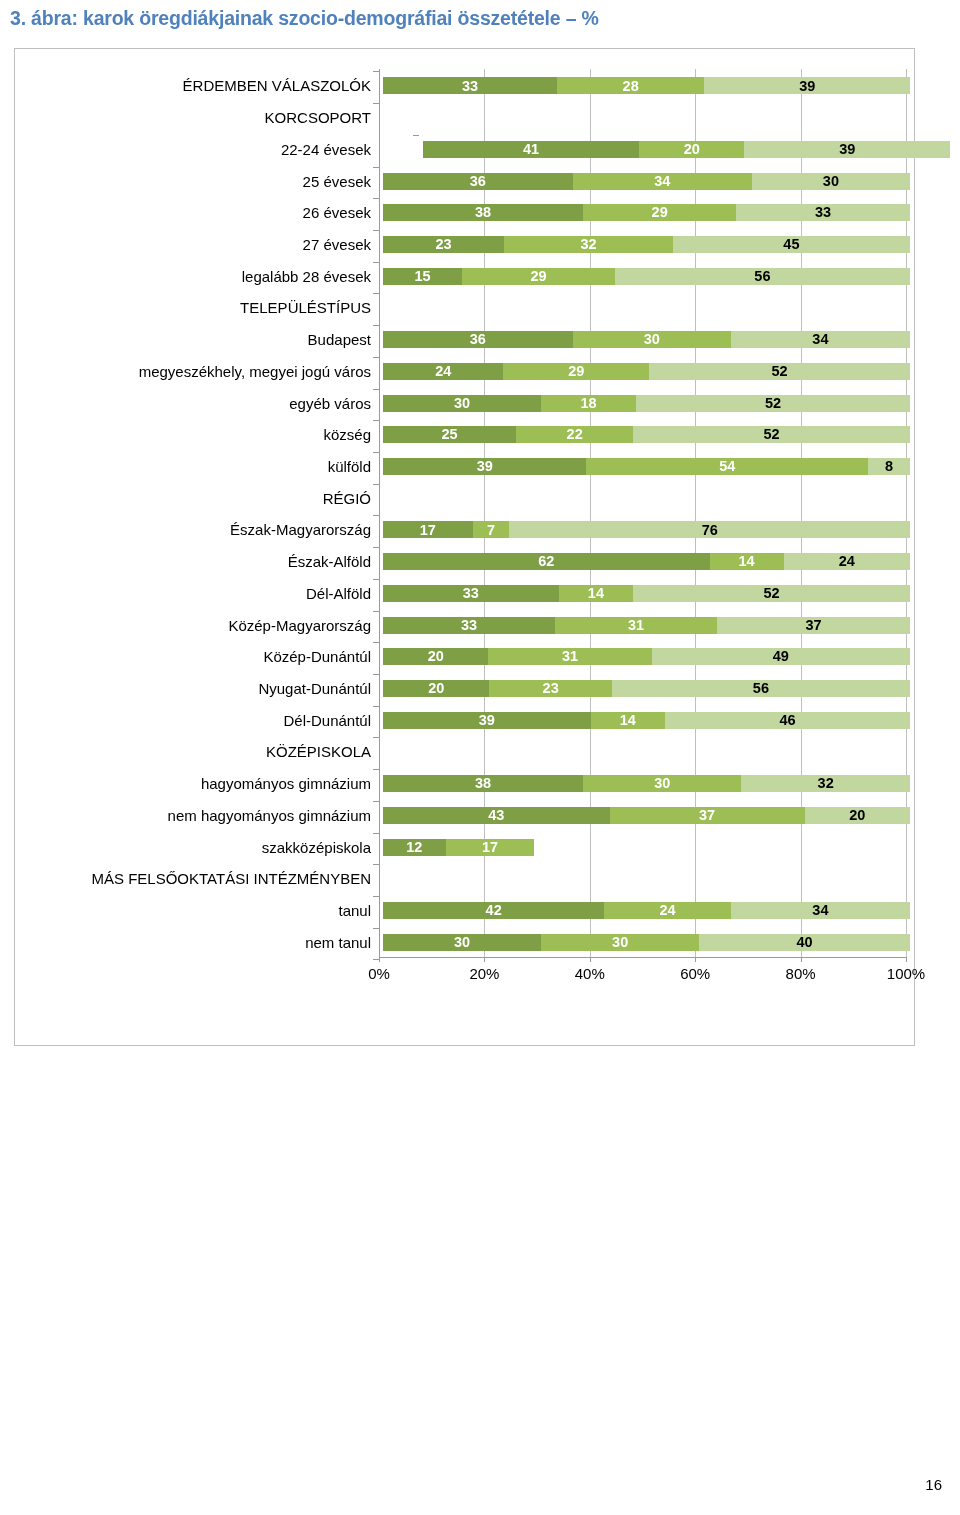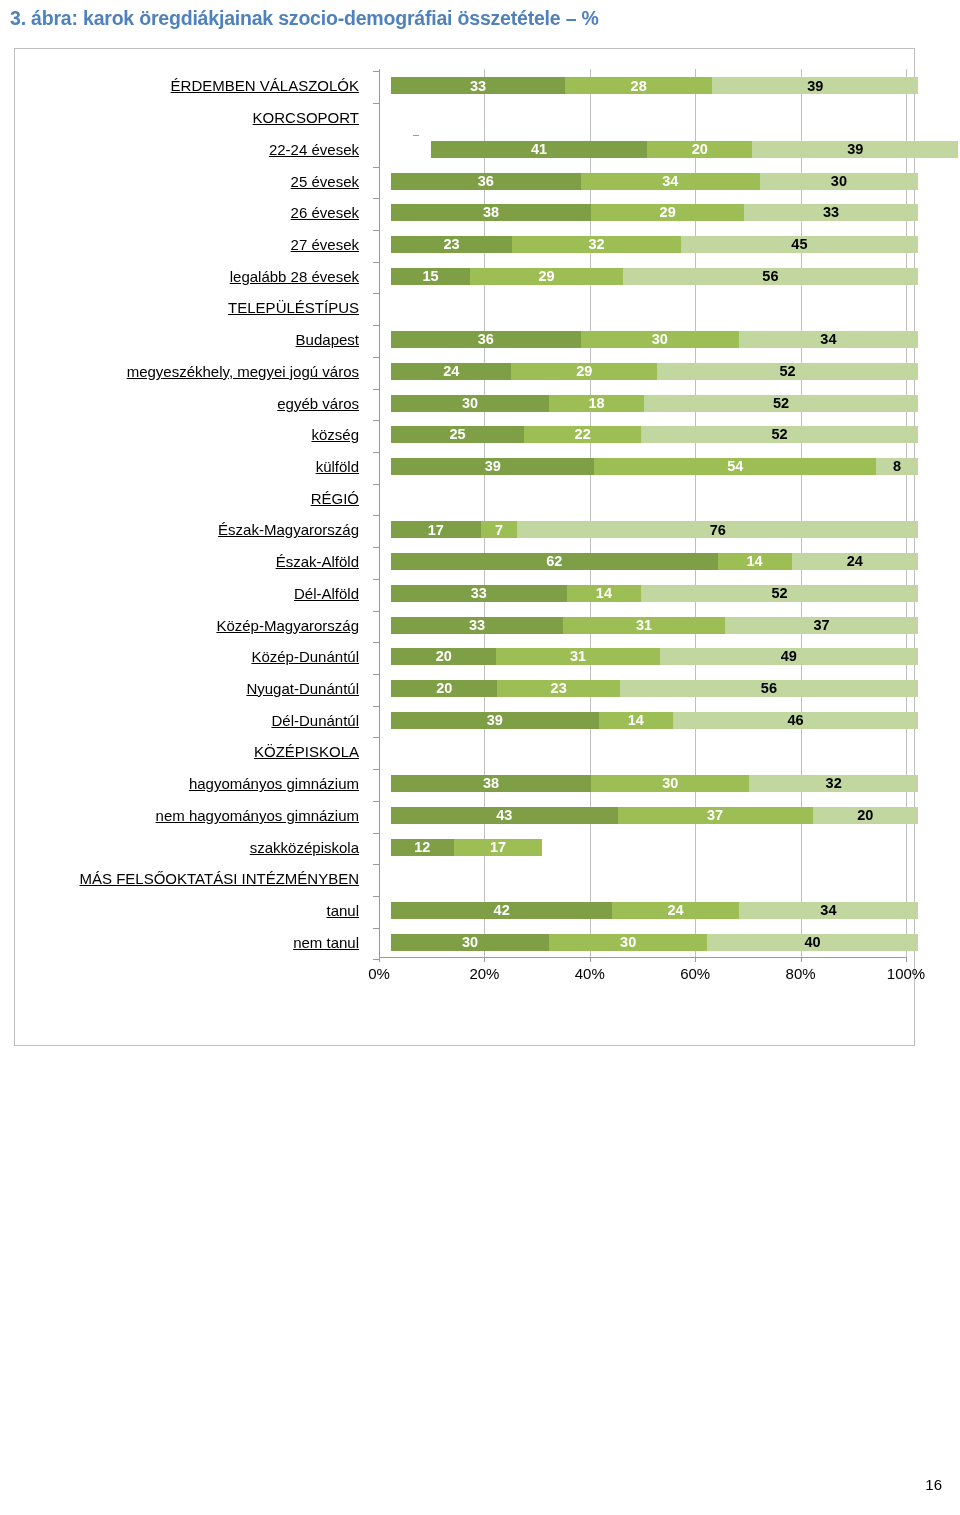--- a/index.html
+++ b/index.html
@@ -75,21 +75,21 @@
   .row .tick {
     position: absolute;
     left: -6px;
     width: 6px;
     height: 1px;
     background: #9a9a9a;
     top: -3px;
   }
   .bar-track {
     position: absolute;
-    left: 12px; top: 3px;
+    left: 4px; top: 3px;
     height: 17px;
     width: 100%;
     display: flex;
   }
   .seg {
     height: 100%;
     position: relative;
     display: flex;
     align-items: center;
     justify-content: center;
@@ -103,27 +103,26 @@
   }
   .seg.s0 { background: #7F9F46; }
   .seg.s1 { background: #9DBE55; }
   .seg.s2 { background: #C2D6A0; }
   .seg.s0 .val, .seg.s1 .val { color: #ffffff; }
   .seg.s2 .val { color: #000000; }
 
   
   .cat-label {
     position: absolute;
-    right: 12px;
+    right: 0;
     text-align: right;
     font-size: 15px;
     color: #000;
     white-space: nowrap;
     line-height: 1;
-    text-decoration: underline;
   }
   .cat-label.header { font-size: 15px; }
 
   #cat-labels {
     position: absolute;
     left: 0;
     top: 20px;
     width: 356px;   
     height: 888px;
   }

